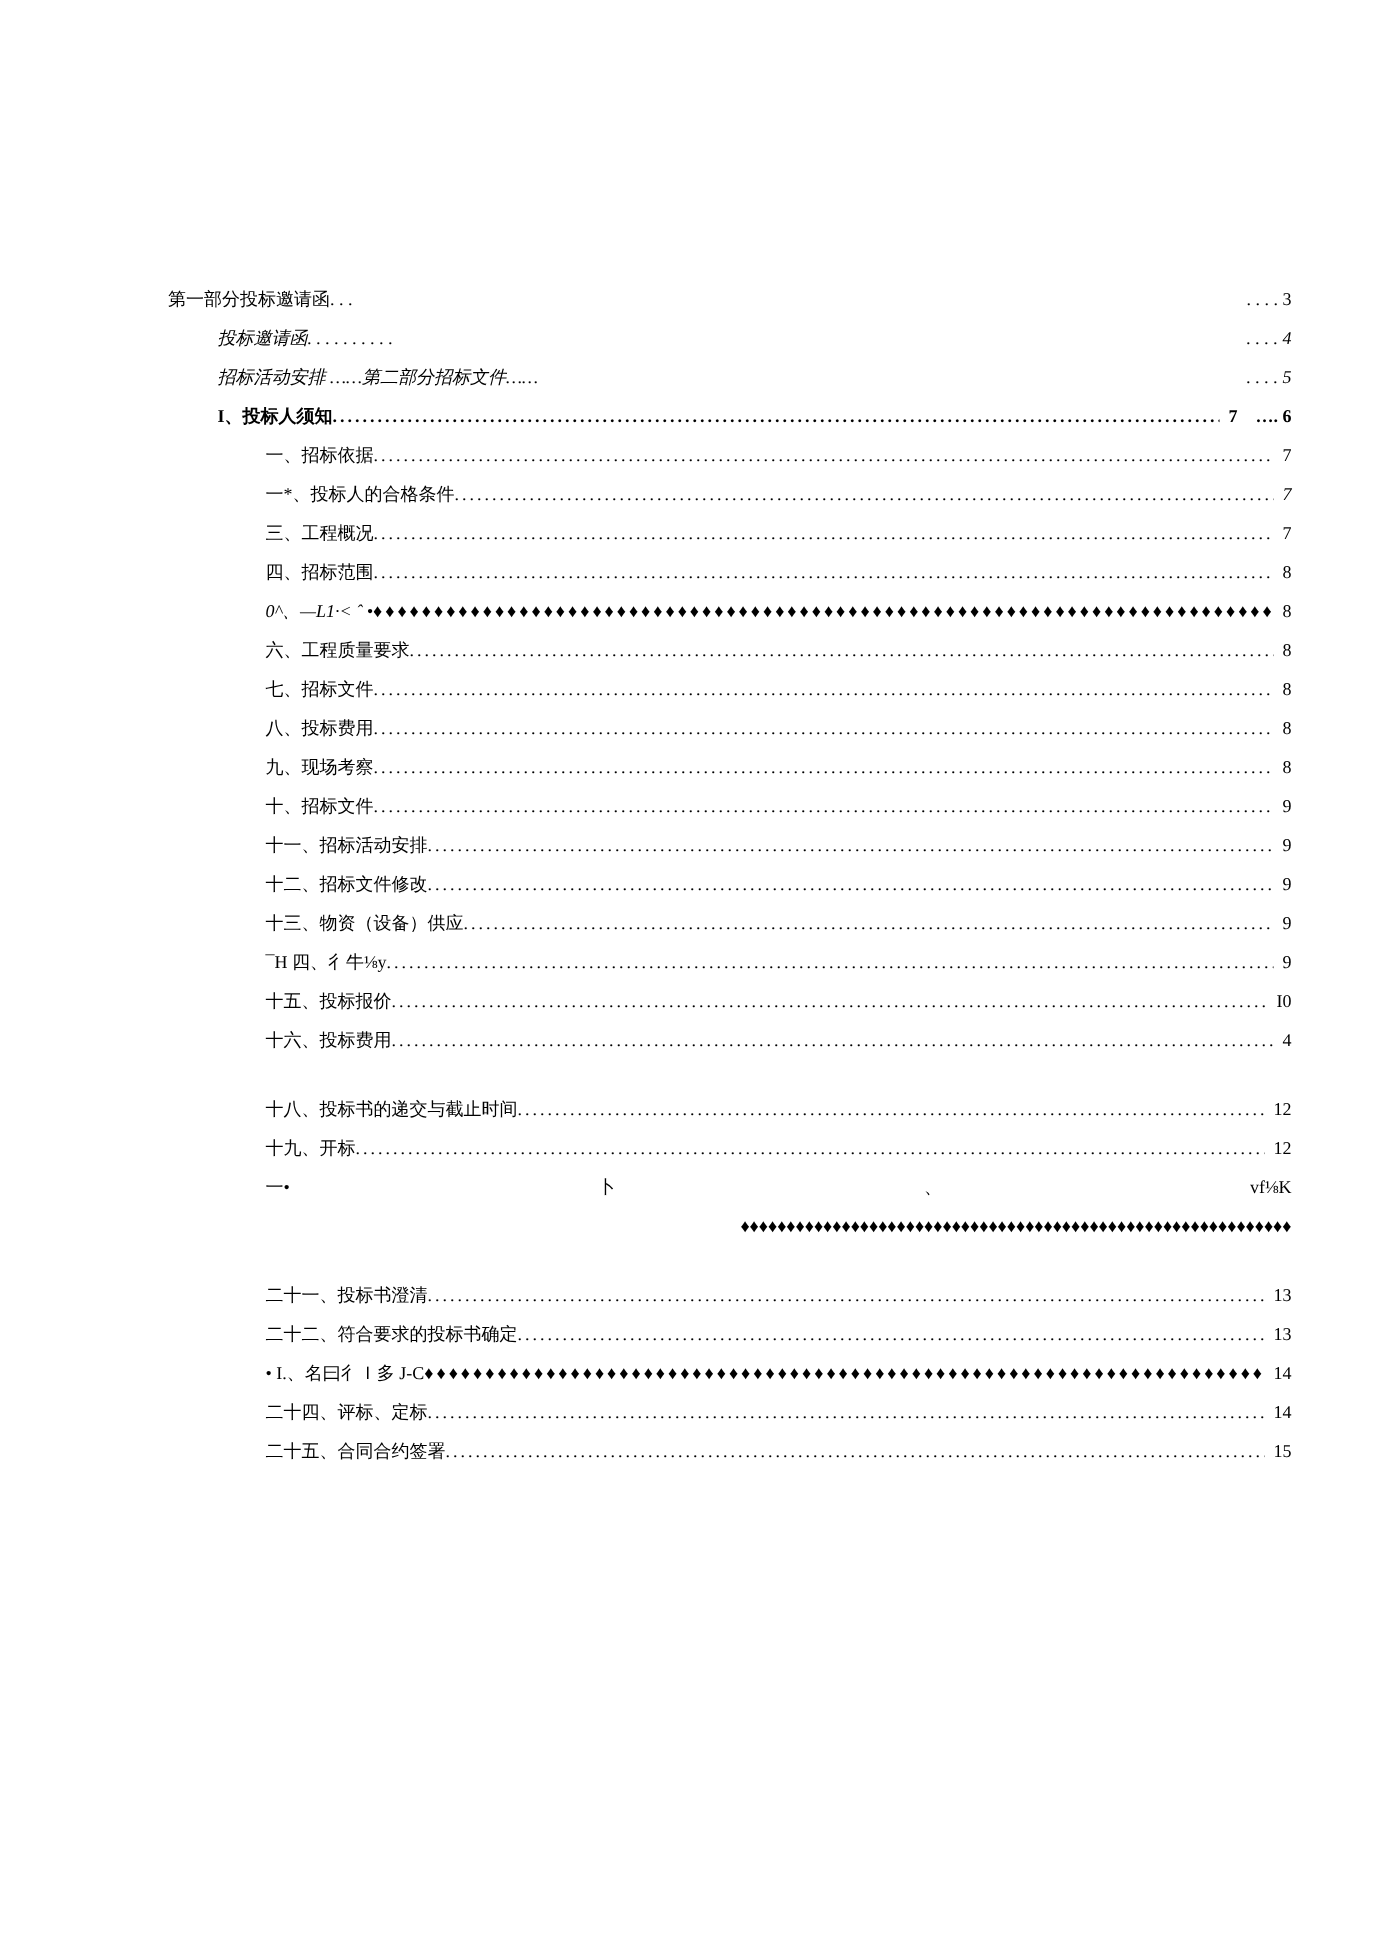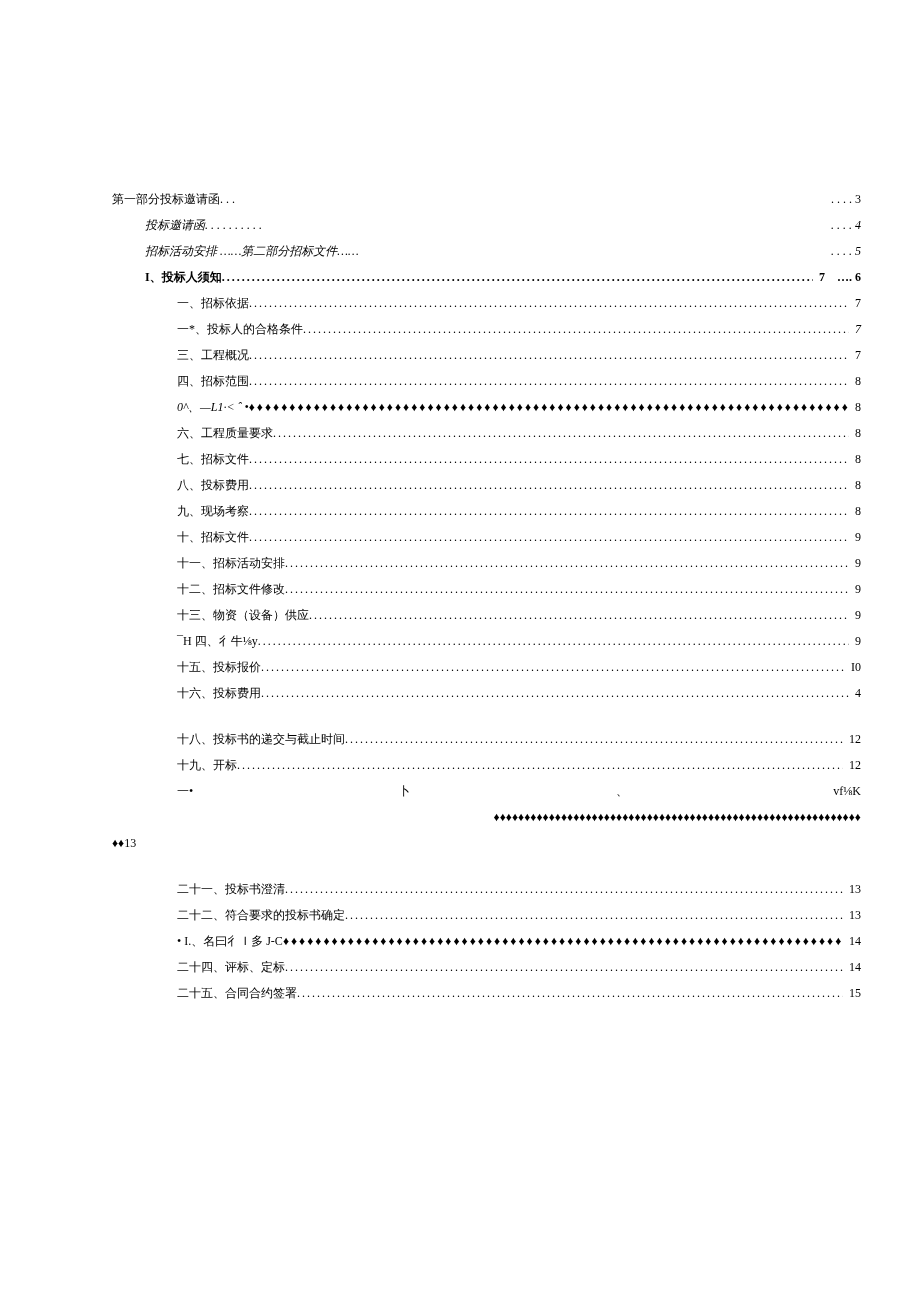--- a/index.html
+++ b/index.html
@@ -161,23 +161,20 @@
       </div>
       <div class="toc-line indent3" style="justify-content: space-between;">
         <span class="toc-label">一•</span>
         <span class="toc-label">卜</span>
         <span class="toc-label">、</span>
         <span class="toc-label">vf⅛K</span>
       </div>
       <div class="toc-line indent3" style="justify-content: flex-end; position: relative;">
         <span style="overflow: hidden; white-space: nowrap; max-width: 72%;">♦♦♦♦♦♦♦♦♦♦♦♦♦♦♦♦♦♦♦♦♦♦♦♦♦♦♦♦♦♦♦♦♦♦♦♦♦♦♦♦♦♦♦♦♦♦♦♦♦♦♦♦♦♦♦♦♦♦♦♦</span>
       </div>
-      <div class="toc-line indent0">
-        <span class="toc-label">♦♦13</span>
-      </div>
       <div class="gap"></div>
       <div class="toc-line indent3">
         <span class="toc-label">二十一、投标书澄清 </span>
         <span class="toc-leader">................................................................................................................................................................</span>
         <span class="toc-page">13</span>
       </div>
       <div class="toc-line indent3">
         <span class="toc-label">二十二、符合要求的投标书确定 </span>
         <span class="toc-leader">................................................................................................................................................................</span>
         <span class="toc-page">13</span>

